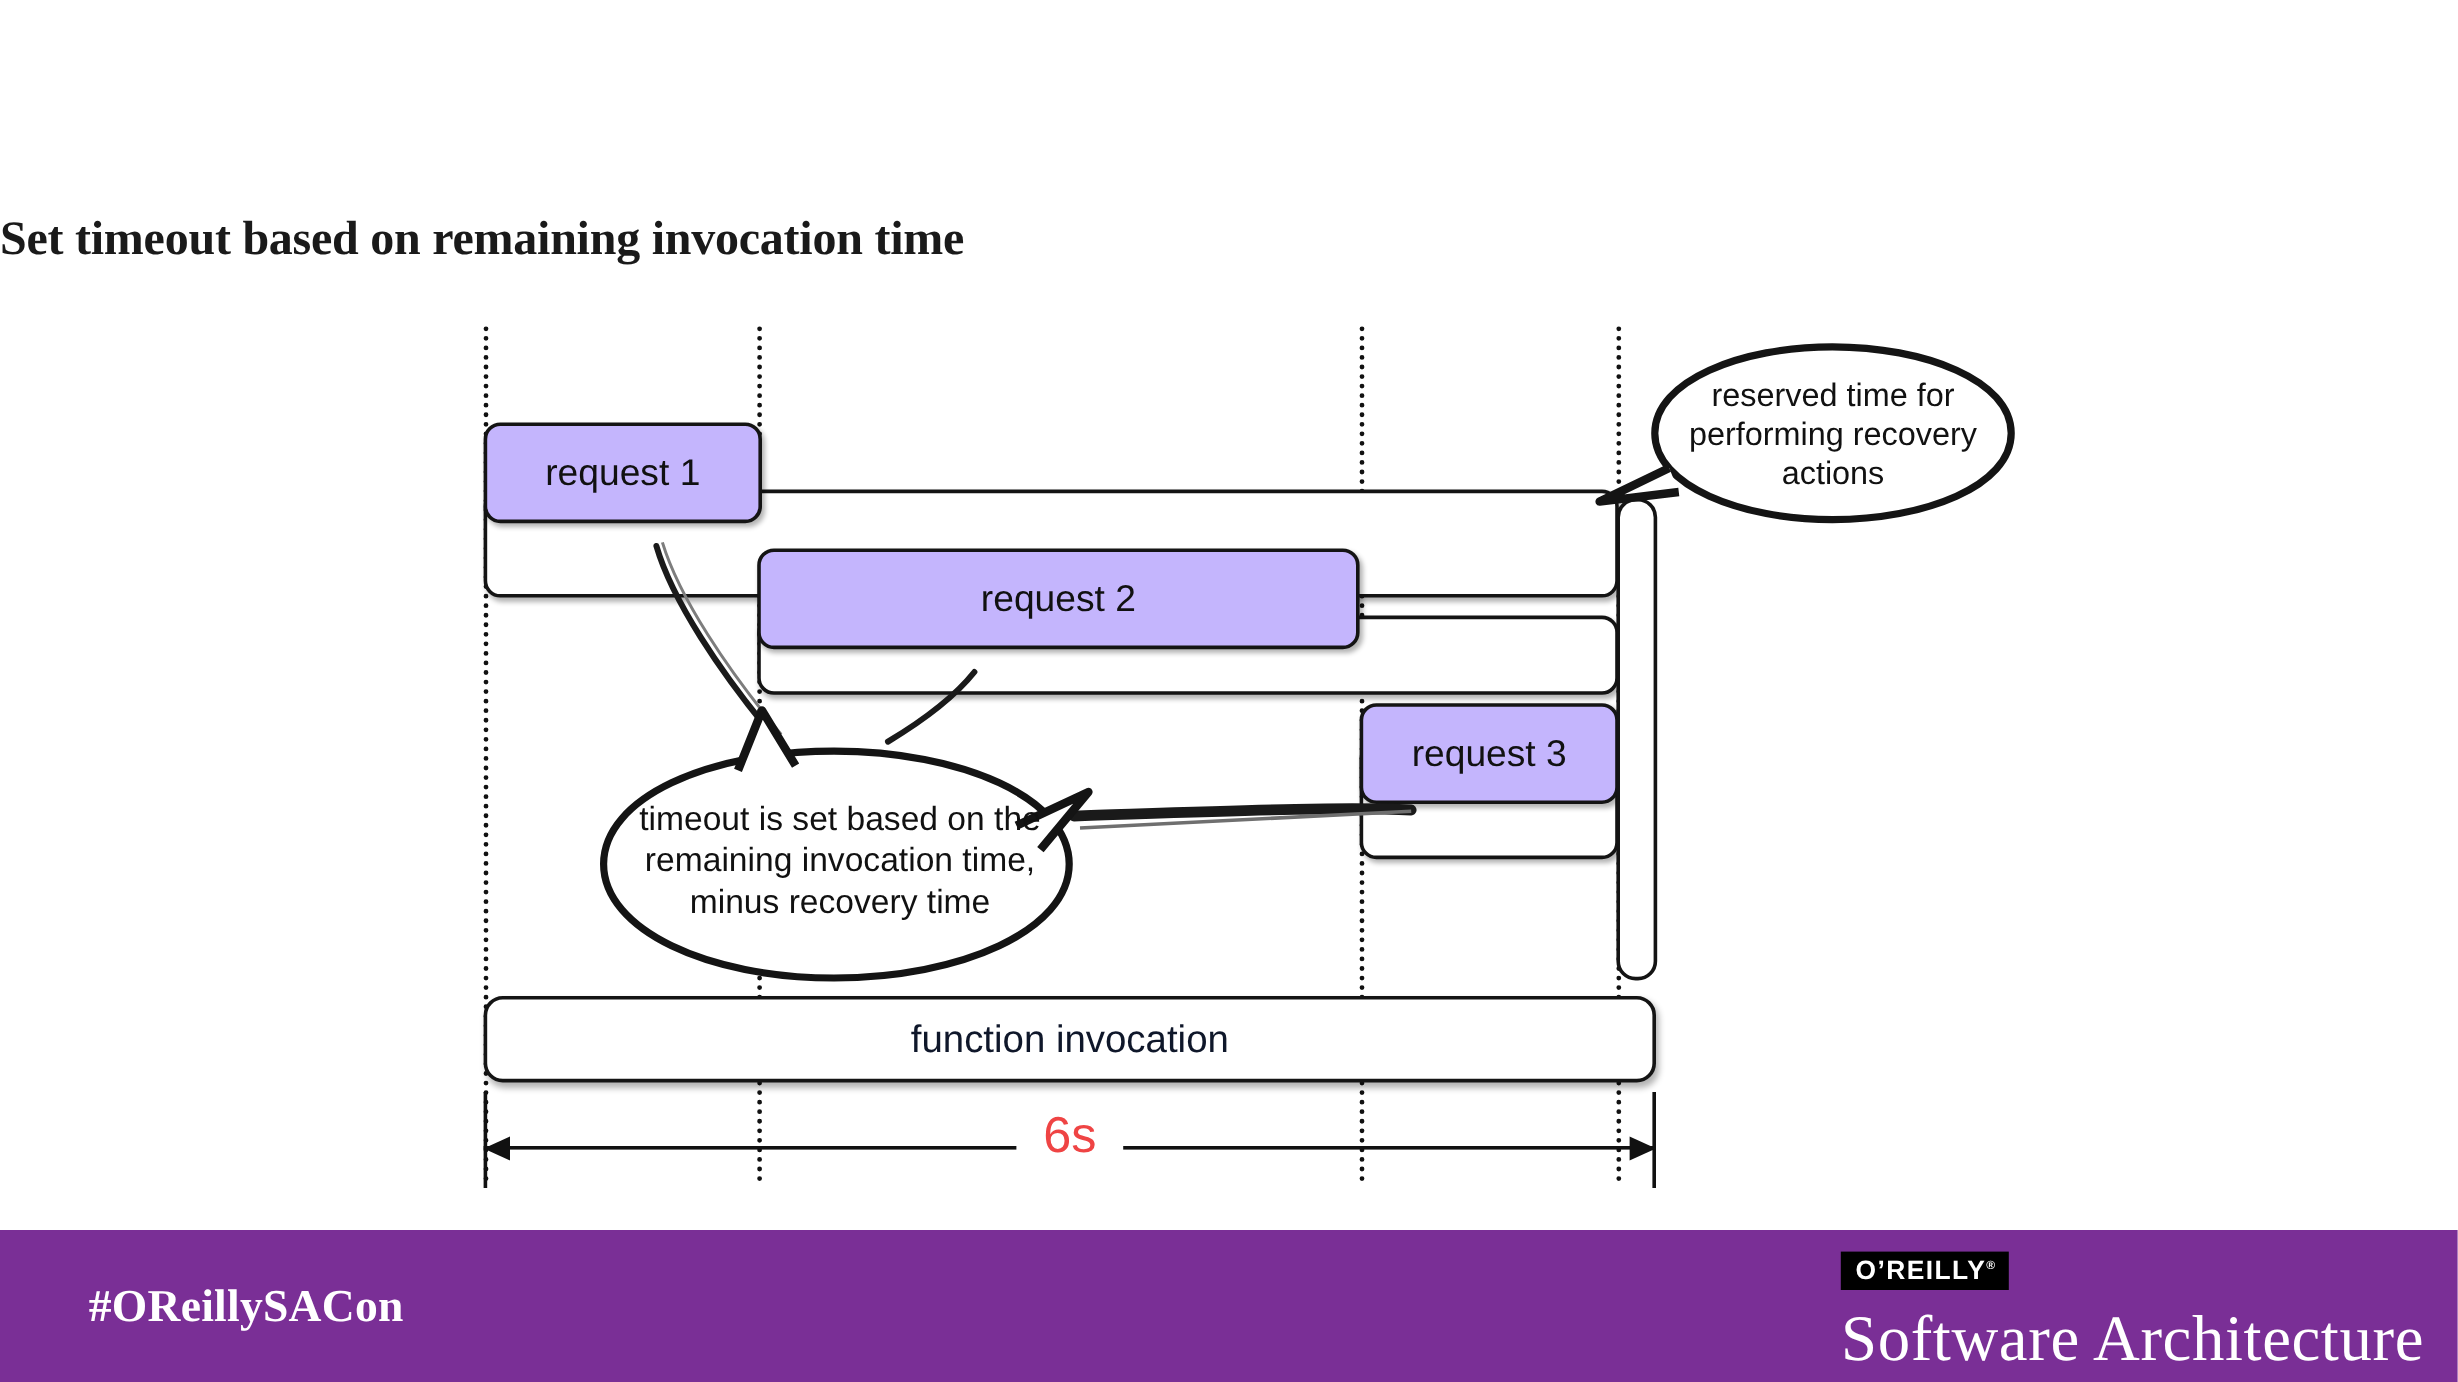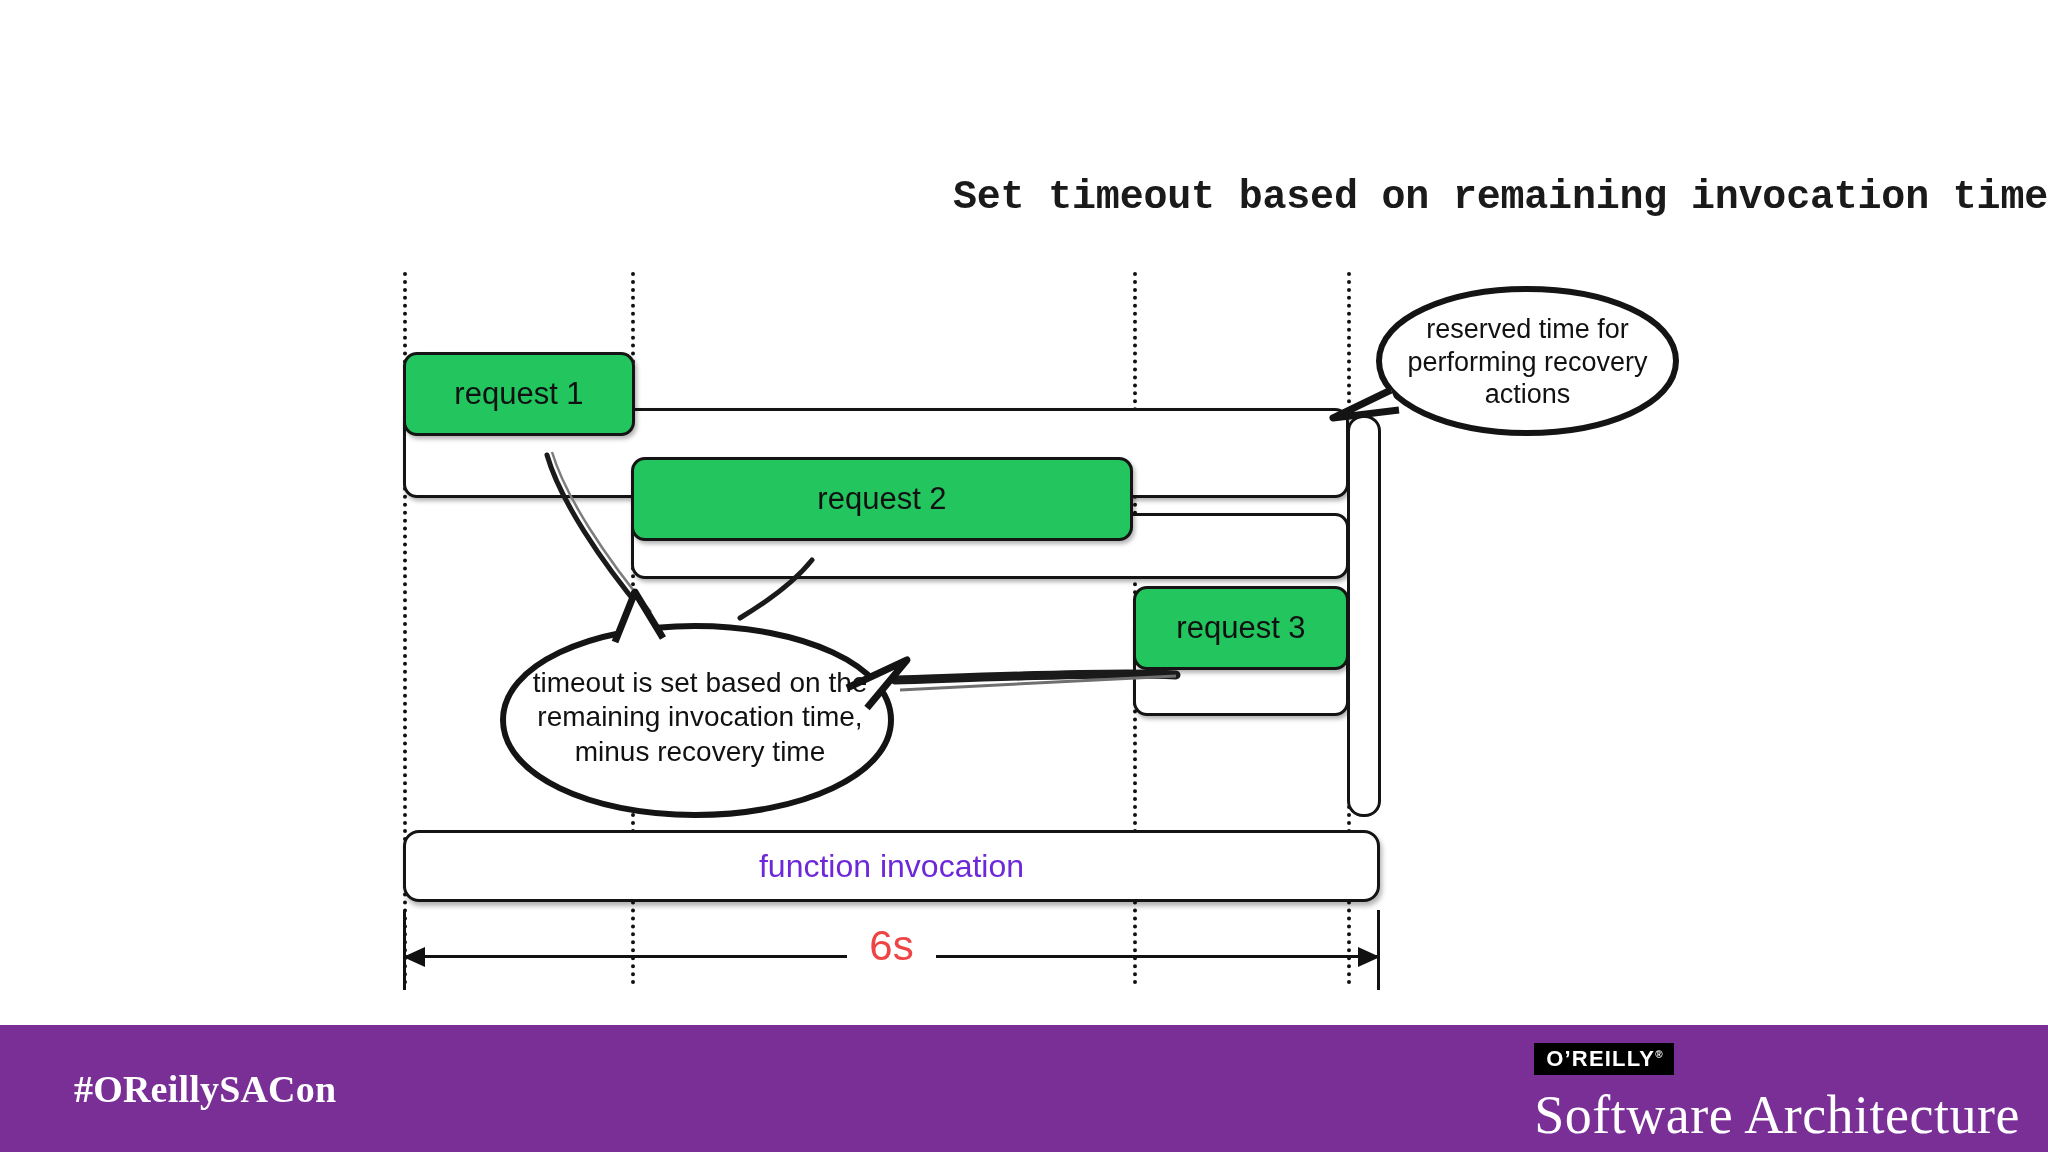--- a/index.html
+++ b/index.html
@@ -10,22 +10,22 @@
     font-family:"Liberation Sans",sans-serif;
     overflow:hidden;
     position:relative;
   }
   #slide{position:absolute;inset:0;background:#fff;}
 
   
   .slide-title{
     position:absolute;
     left:0;right:0;top:175px;
-    text-align:right;
-    font-family:Liberation Mono, monospace;
+    text-align:left;
+    font-family:Liberation Serif, serif;
     font-size:40px;
     font-weight:700;
     color:#1a1a1a;
     letter-spacing:-0.2px;
   }
 
   
   .diagram{position:absolute;left:0;top:0;width:2048px;height:1020px;}
 
   .gridline{
@@ -36,21 +36,21 @@
   }
 
   .rbox{
     position:absolute;
     box-sizing:border-box;
     border:3px solid #141414;
     border-radius:14px;
     background:#ffffff;
     box-shadow:2px 3px 4px rgba(0,0,0,.30);
   }
-  .rbox.green{background:#22c55e;}
+  .rbox.green{background:#c4b5fd;}
   .rbox .lbl{
     position:absolute;inset:0;
     display:flex;align-items:center;justify-content:center;
     font-family:"Liberation Sans",sans-serif;
     font-size:31px;color:#111;
     white-space:nowrap;
   }
   .rbox.window{z-index:1;}
   .rbox.greenbar{z-index:3;}
 
@@ -72,21 +72,21 @@
     box-sizing:border-box;
     border:3px solid #141414;
     border-radius:16px;
     background:#fff;
     box-shadow:2px 4px 5px rgba(0,0,0,.30);
     z-index:5;
   }
   .fn-bar .lbl{
     position:absolute;inset:0;
     display:flex;align-items:center;justify-content:center;
-    font-size:32px;color:#6d28d9;
+    font-size:32px;color:#0f172a;
   }
 
   
   .dim{position:absolute;left:403px;top:955px;width:977px;height:2px;z-index:6;}
   .dim .line{position:absolute;left:0;right:0;top:0;height:3px;background:#111;}
   .dim .tick{position:absolute;width:3px;height:80px;background:#111;top:-45px;}
   .dim .tick.l{left:0;}
   .dim .tick.r{left:974px;}
   .dim .arrow{position:absolute;top:-8px;width:0;height:0;border-top:10px solid transparent;border-bottom:10px solid transparent;}
   .dim .arrow.l{left:0;border-right:22px solid #111;}

